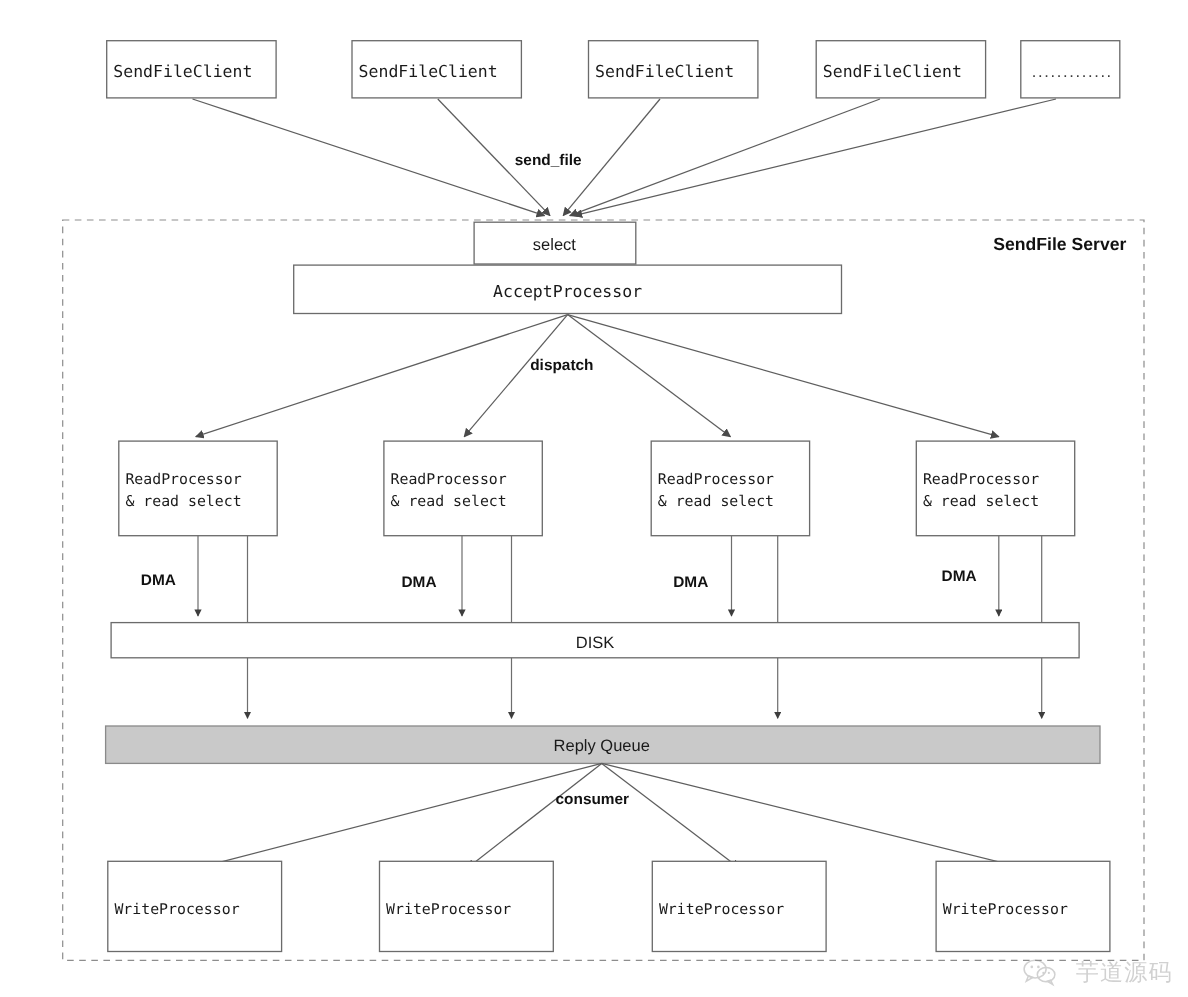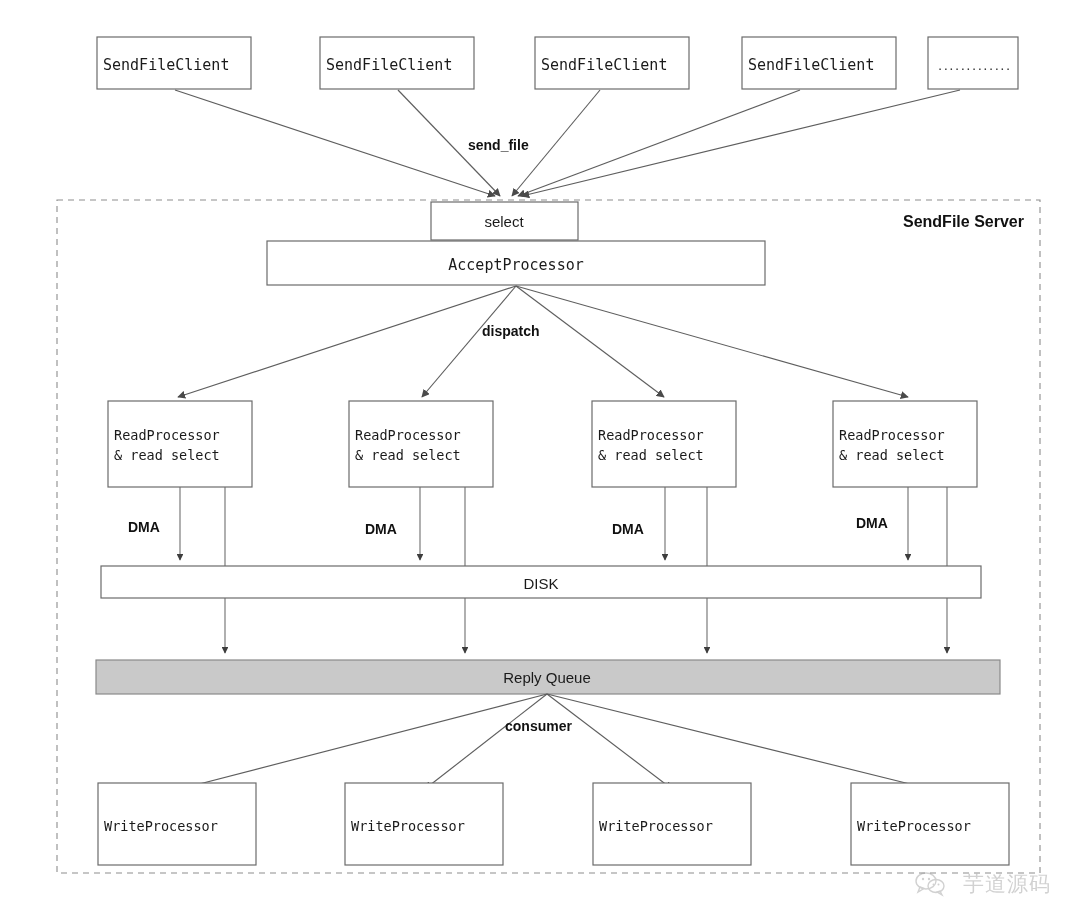--- a/index.html
+++ b/index.html
@@ -80,21 +80,21 @@
     stroke-width: 1.15;
     fill: none;
   }
   .edge-thin {
     stroke: #6e6e6e;
     stroke-width: 1.1;
     fill: none;
   }
   .wm {
     position: absolute;
-    right: 29px;
+    right: 14px;
     bottom: 8px;
     display: flex;
     align-items: center;
     gap: 18px;
     opacity: 0.45;
     pointer-events: none;
   }
   .wm-text {
     font-family: "DejaVu Sans", sans-serif;
     font-size: 21px;

